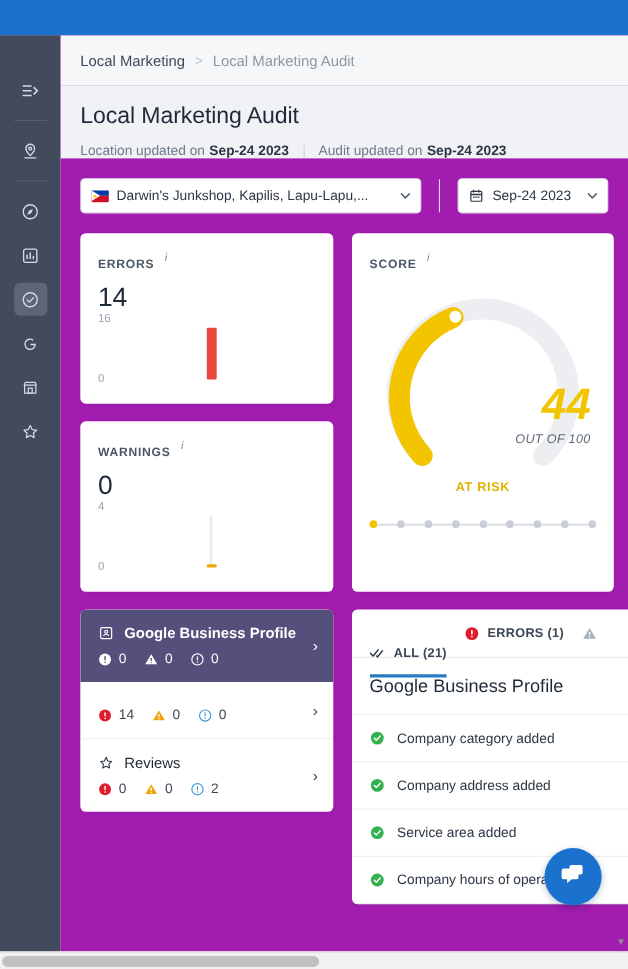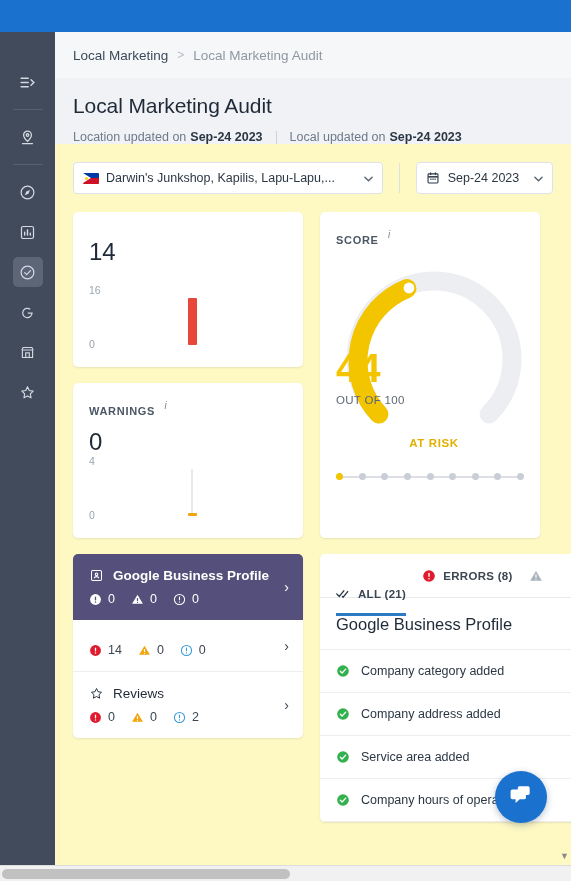--- a/index.html
+++ b/index.html
@@ -33,21 +33,21 @@
   .sb-icon svg { display: block; }
   .sb-icon.active { background: #5c6677; }
   .sb-div {
     width: 30px; height: 1px; background: #58606f; margin: 7px 0;
   }
 
   
   .main {
     position: absolute; top: 32px; left: 55px;
     width: 516px; height: 833px;
-    background: #fef9c3;
+    background: #a21caf;
     overflow: hidden;
   }
 
   .breadcrumb {
     height: 46px; background: #f6f7f9;
     display: flex; align-items: center; padding-left: 18px;
     font-size: 13.5px;
   }
   .bc-link { color: #3b4a5a; }
   .bc-sep { color: #b4bcc6; margin: 0 9px; font-size: 12px; }
@@ -110,24 +110,24 @@
     position: absolute; left: 0; font-size: 10.5px; color: #9aa4b0;
   }
   .ax-top { top: 0; }
   .ax-bot { bottom: 0; }
   .bar-track {
     position: absolute; left: 102px; bottom: 5px; width: 2px; background: #e6e9ee;
   }
   .bar-fill { position: absolute; bottom: 0; width: 9px; left: -3.5px; border-radius: 1px; }
 
   
-  .card-score { width: 220px; height: 326px; padding: 17px 16px 0 16px; position: relative; }
+  .card-score { width: 238px; height: 326px; padding: 17px 16px 0 16px; position: relative; }
   .gauge-wrap { position: relative; width: 196px; height: 186px; margin: 14px auto 0 auto; }
   .gauge-center {
-    position: absolute; top: 86px; left: 0; width: 100%; text-align: left;
+    position: absolute; top: 86px; left: 0; width: 100%; text-align: right; font-style: italic;
   }
   .gauge-num { font-size: 40px; color: #f2c500; font-weight: bold; line-height: 1; }
   .gauge-sub { font-size: 11.5px; color: #5d6976; margin-top: 6px; letter-spacing: 0.3px; }
   .gauge-status {
     position: absolute; top: 175px; left: 0; width: 100%; text-align: center;
     font-size: 11.5px; font-weight: bold; letter-spacing: 0.6px; color: #e0b100;
   }
   .dots { position: absolute; left: 16px; right: 16px; bottom: 58px; display: flex; align-items: center; }
   .dot { width: 7px; height: 7px; border-radius: 50%; background: #c9ced6; flex: 0 0 auto; }
   .dot.on { background: #f2c500; }
@@ -262,21 +262,21 @@
       <span class="bc-sep">&gt;</span>
       <span class="bc-cur">Local Marketing Audit</span>
     </div>
 
     <div class="head-wrap">
       <div class="page-title">Local Marketing Audit</div>
       <div class="meta-row">
         <span>Location updated on</span>
         <span class="meta-strong">Sep-24 2023</span>
         <span class="meta-div"></span>
-        <span>Local updated on</span>
+        <span>Audit updated on</span>
         <span class="meta-strong">Sep-24 2023</span>
       </div>
     </div>
 
     <div class="filters">
       <div class="select-box sel-loc">
         <span class="flag">
           <span class="f-blue"></span>
             <span class="f-red"></span>
             <span class="f-tri"></span>
@@ -306,20 +306,24 @@
             </svg>
         </span>
       </div>
     </div>
 
     <div class="grid">
 
       <div class="col-left">
 
         <div class="card kpi">
+          <div>
+            <span class="kpi-label">ERRORS</span>
+            <span class="info-i">i</span>
+          </div>
           <div class="kpi-value">14</div>
           <div class="kpi-chart">
             <span class="ax-top">16</span>
             <span class="ax-bot">0</span>
             <div class="bar-track" style="height:47px;">
               <div class="bar-fill" style="height:47px;background:#e8483a;"></div>
             </div>
           </div>
         </div>
 
@@ -523,21 +527,21 @@
               <span>ALL (21)</span>
             </div>
             <div class="tab">
               <span class="icon-circ">
                 <svg width="14" height="14" viewBox="0 0 24 24">
                     <circle cx="12" cy="12" r="10" fill="#e01b2d"></circle>
                     <rect x="10.8" y="6.3" width="2.4" height="7.4" rx="1.2" fill="#ffffff"></rect>
                     <circle cx="12" cy="16.7" r="1.4" fill="#ffffff"></circle>
                   </svg>
               </span>
-              <span>ERRORS (8)</span>
+              <span>ERRORS (1)</span>
             </div>
             <div class="tab">
               <span class="icon-circ">
                 <svg width="14" height="14" viewBox="0 0 24 24">
                     <path d="M12 3.4L22 20H2z" fill="#aab2bb"></path>
                     <rect x="10.9" y="9.2" width="2.2" height="5.6" rx="1.1" fill="#ffffff"></rect>
                     <circle cx="12" cy="17.3" r="1.2" fill="#ffffff"></circle>
                   </svg>
               </span>
               <span></span>

